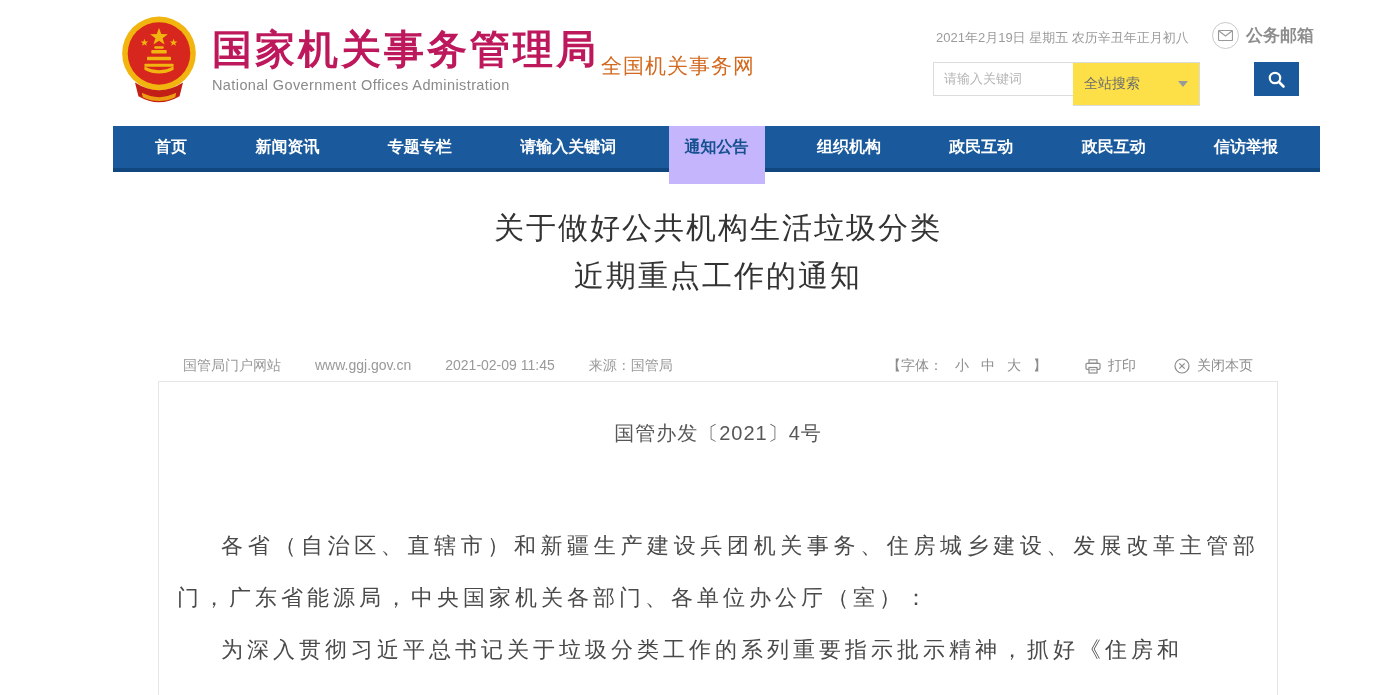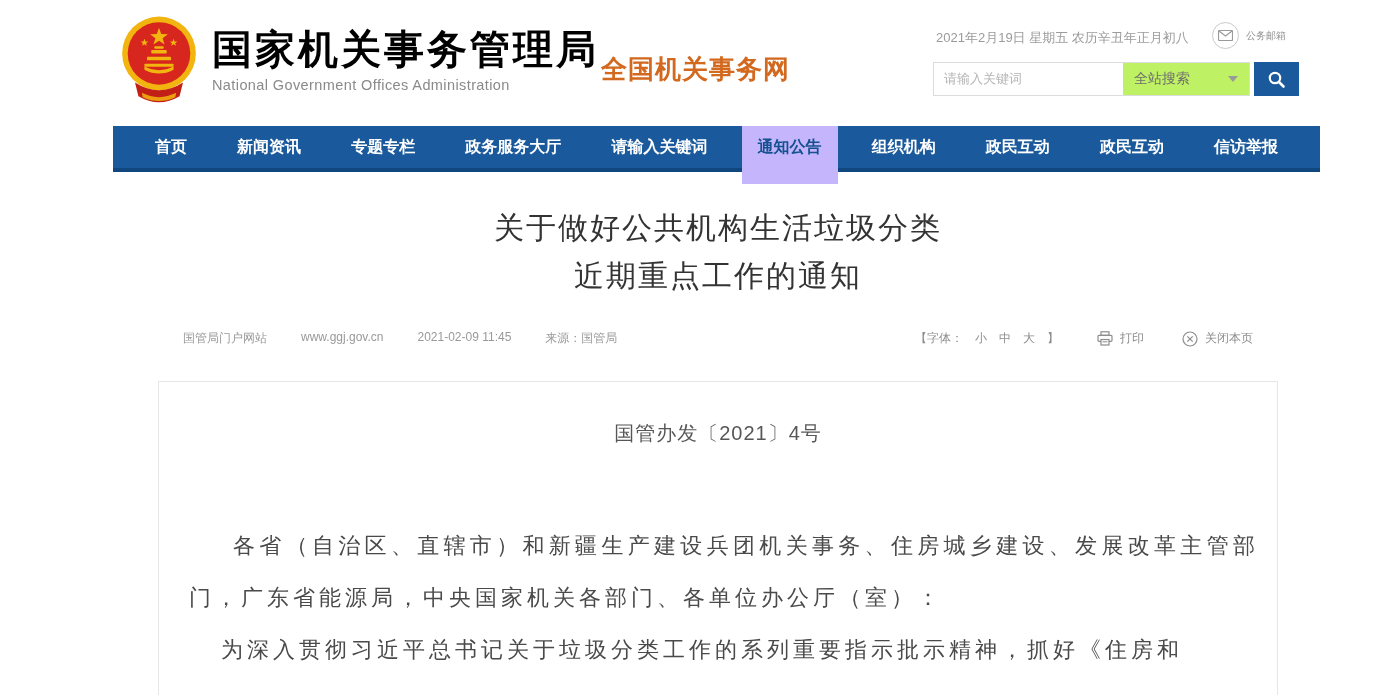--- a/index.html
+++ b/index.html
@@ -10,43 +10,43 @@
     height: 695px;
     background: #ffffff;
     overflow: hidden;
     font-family: "Liberation Sans", "DejaVu Sans", sans-serif;
   }
 
   
   .emblem { position: absolute; left: 116px; top: 14px; width: 86px; height: 96px; }
   .brand { position: absolute; left: 212px; top: 26px; }
   .brand-cn {
-    font-size: 40px; font-weight: bold; color: #000000;
+    font-size: 40px; font-weight: bold; color: #be185d;
     letter-spacing: 3px; line-height: 46px; white-space: nowrap;
   }
   .brand-en { font-size: 14.5px; color: #8a8a8a; margin-top: 5px; letter-spacing: 0.4px; }
   .badge {
     position: absolute; left: 601px; top: 52px;
-    font-size: 26px; font-weight: bold; color: #d2691e; letter-spacing: 1px; white-space: nowrap;
+    font-size: 21px; font-weight: normal; color: #d2691e; letter-spacing: 1px; white-space: nowrap;
   }
   .date-line { position: absolute; left: 936px; top: 29px; font-size: 13px; color: #9b9b9b; white-space: nowrap; }
   .mailbox { position: absolute; left: 1212px; top: 22px; display: flex; align-items: center; gap: 7px; cursor: pointer; }
-  .mailbox-label { font-size: 10px; color: #8d8d8d; white-space: nowrap; }
+  .mailbox-label { font-size: 17px; color: #8d8d8d; white-space: nowrap; font-weight: bold; }
   .icon-circle { width: 27px; height: 27px; border: 1px solid #c9c9c9; border-radius: 50%;
     display: flex; align-items: center; justify-content: center; }
 
   .search-input {
     position: absolute; left: 933px; top: 62px; width: 194px; height: 34px;
     border: 1px solid #dcdcdc; padding: 0 10px; font-size: 13px; color: #555; outline: none;
     font-family: Liberation Mono, monospace;
   }
   .search-input::placeholder { color: #b5b5b5; }
   .search-scope {
-    position: absolute; left: 1123px; top: 62px; width: 127px; height: 34px;
-    border: 1px solid #dcdcdc; border-left: none; background: #bef264;
+    position: absolute; left: 1073px; top: 62px; width: 127px; height: 44px;
+    border: 1px solid #dcdcdc; border-left: none; background: #fde047;
     display: flex; align-items: center; justify-content: space-between; padding: 0 11px; cursor: pointer;
   }
   .scope-label { font-size: 14px; color: #6e6e6e; }
   .caret { width: 0; height: 0; border-left: 5px solid transparent; border-right: 5px solid transparent;
     border-top: 6px solid #9a9a9a; }
   .search-btn {
     position: absolute; left: 1254px; top: 62px; width: 45px; height: 34px;
     background: #1a5a9c; border: none; display: flex; align-items: center; justify-content: center; cursor: pointer;
   }
 
@@ -61,41 +61,41 @@
     font-size: 16px; font-weight: bold; color: #ffffff; line-height: 42px;
     padding: 0 16px; cursor: pointer; white-space: nowrap; position: relative; z-index: 1;
   }
   .nav-item.active { background: #c4b5fd; color: #15518f; height: 58px; z-index: 3; }
 
   
   .article-title { position: absolute; left: 158px; top: 204px; width: 1120px; text-align: center; }
   .article-title .t-line { font-size: 30px; font-weight: 500; color: #333333; line-height: 48px; letter-spacing: 2px; }
 
   .meta-row {
-    position: absolute; left: 158px; top: 330px; width: 1120px;
-    display: flex; align-items: center; font-size: 12px; color: #999999;
+    position: absolute; left: 158px; top: 357px; width: 1120px;
+    display: flex; align-items: center; font-size: 14px; color: #999999;
     padding: 0 25px;
     text-align: right;
   }
   .meta-left { display: flex; gap: 34px; white-space: nowrap; }
   .meta-right { margin-left: auto; display: flex; align-items: center; gap: 38px; white-space: nowrap; }
   .font-controls { display: flex; align-items: center; gap: 12px; color: #8d8d8d; }
   .font-size-opt { cursor: pointer; }
   .meta-action { display: flex; align-items: center; gap: 7px; color: #8d8d8d; cursor: pointer; }
 
   .content-box {
     position: absolute; left: 158px; top: 381px; width: 1120px; height: 420px;
     border: 1px solid #e6e6e6; background: #fff; padding: 0 18px;
   }
   .doc-number { margin-top: 36px; text-align: center; font-size: 20px; color: #575757; letter-spacing: 1px; line-height: 30px; }
   .article-body p {
     font-size: 22px; color: #4a4a4a; letter-spacing: 4px; line-height: 52px;
     text-indent: 2em; text-align: justify; margin: 0;
   }
-  .article-body p:first-child { margin-top: 72px; margin-left: 12px; }
+  .article-body p:first-child { margin-top: 72px; }
 
   svg { display: block; }
 </style>
 </head>
 <body>
 
 <div class="page">
 
   <div class="emblem">
     <svg viewBox="0 0 100 112" width="86" height="96">
@@ -144,21 +144,20 @@
     <svg width="19" height="19" viewBox="0 0 19 19">
       <circle cx="8" cy="8" r="5.2" fill="none" stroke="#ffffff" stroke-width="2.2"></circle>
       <line x1="12" y1="12" x2="16.5" y2="16.5" stroke="#ffffff" stroke-width="2.6" stroke-linecap="round"></line>
     </svg>
   </button>
 
   <div class="nav">
     <div class="nav-item">首页</div>
     <div class="nav-item">新闻资讯</div>
     <div class="nav-item">专题专栏</div>
-    <div class="nav-item">政务服务大厅</div>
     <div class="nav-item">请输入关键词</div>
     <div class="nav-item active">通知公告</div>
     <div class="nav-item">组织机构</div>
     <div class="nav-item">政民互动</div>
     <div class="nav-item">政民互动</div>
     <div class="nav-item">信访举报</div>
   </div>
 
   <div class="article-title">
     <div class="t-line">关于做好公共机构生活垃圾分类</div>

